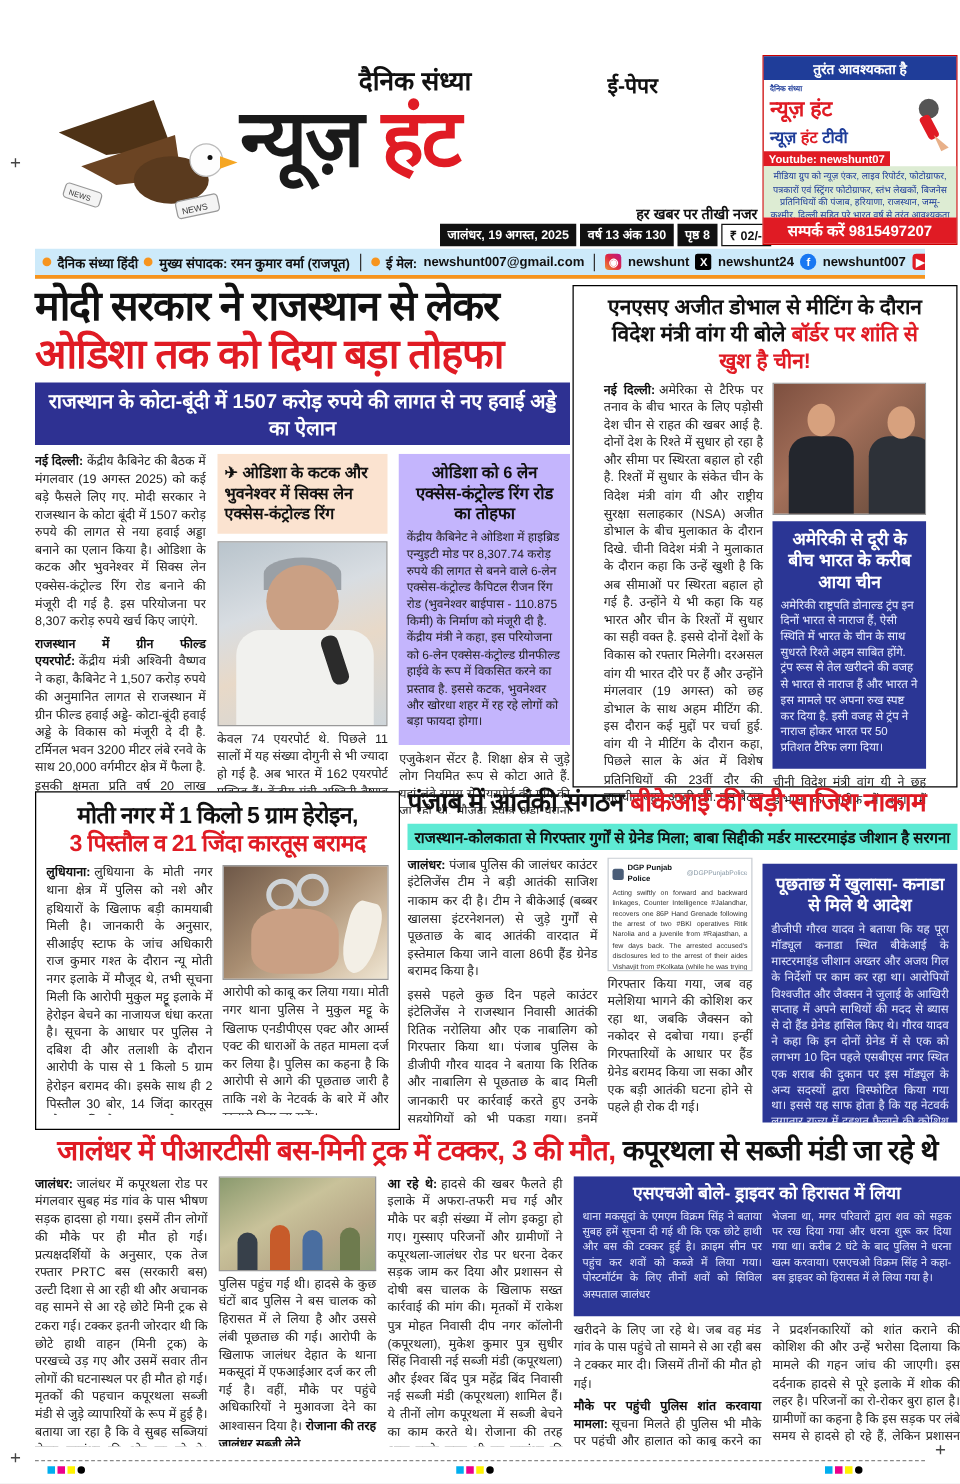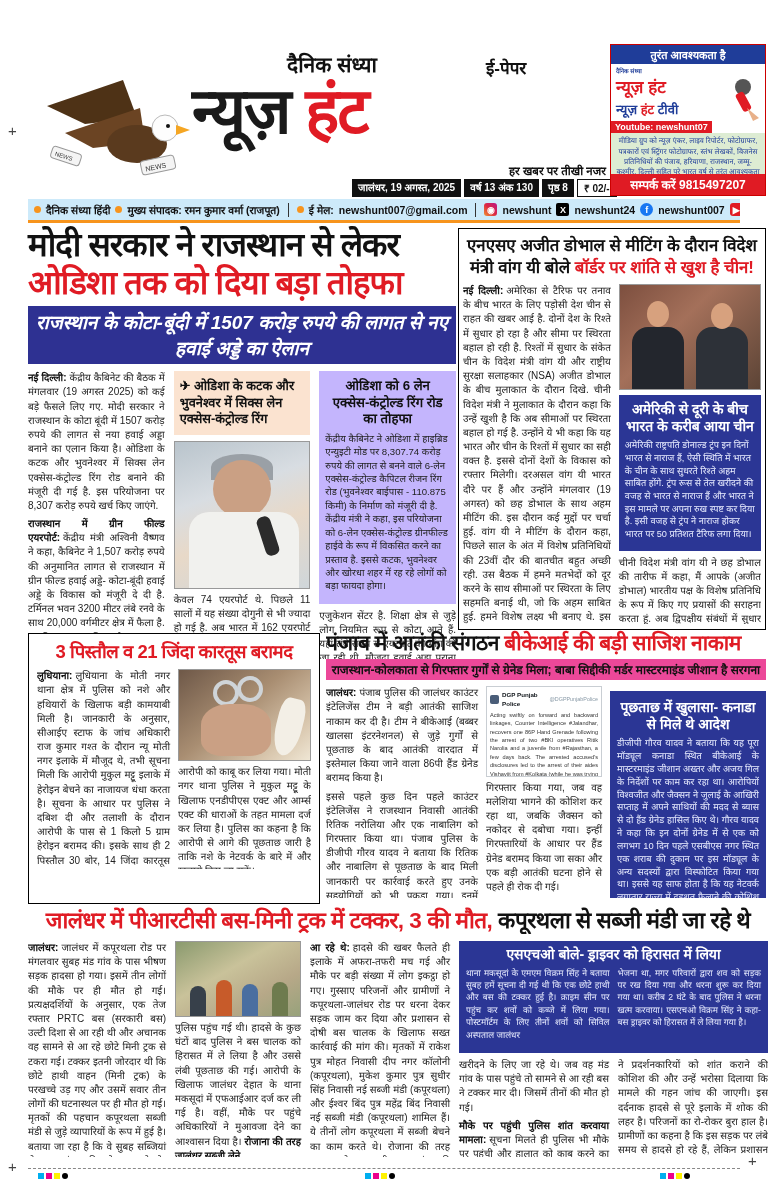--- a/index.html
+++ b/index.html
@@ -42,36 +42,36 @@
   .ad-b2 .red{color:#e01b24;}
   .ad-yt{background:#e01b24;color:#fff;font-size:9px;font-weight:800;padding:1px 4px;width:max-content;max-width:100%;}
   .ad-body{background:#ddecd3;color:#1f3d99;font-size:7.3px;line-height:1.4;padding:3px 4px;text-align:center;flex:1;overflow:hidden;}
   .ad-foot{background:#e01b24;color:#fff;font-size:12px;font-weight:900;text-align:center;padding:2px 0;}
   .mic{position:absolute;right:2px;top:14px;}
 
   
   .lead{left:28px;top:226px;width:428px;}
   .lead-h{font-size:33px;font-weight:900;line-height:1.14;letter-spacing:-1px;color:#111;}
   .lead-h.red{color:#e01b24;}
-  .lead-sub{margin-top:5px;background:#2e3192;color:#fff;font-size:19px;font-weight:700;text-align:center;padding:3px 4px;font-style:italic;}
+  .lead-sub{margin-top:5px;background:#2e3192;color:#fff;font-size:16px;font-weight:700;text-align:center;padding:3px 4px;}
   .lead-body{margin-top:7px;display:flex;gap:9px;height:288px;overflow:hidden;}
   .lead-body .col{flex:1;min-width:0;}
   .peach{background:#fbe3d0;padding:7px 6px;font-size:12.8px;font-weight:800;line-height:1.3;color:#111;}
   .photo{position:relative;overflow:hidden;}
   .ph-minister{height:148px;margin-top:6px;background:linear-gradient(160deg,#b9c4cc 0%,#d8dde2 35%,#e8d9c8 60%,#cfd6da 100%);}
   .sil-head{position:absolute;left:38px;top:18px;width:58px;height:58px;border-radius:50%;background:#caa084;}
   .sil-hair{position:absolute;left:36px;top:12px;width:62px;height:26px;border-radius:50% 50% 0 0;background:#9aa0a6;}
   .sil-body{position:absolute;left:14px;top:70px;width:110px;height:80px;border-radius:20px 20px 0 0;background:#f1f1ee;}
   .sil-mic{position:absolute;left:86px;top:74px;width:14px;height:40px;border-radius:6px;background:#2b2b2b;transform:rotate(-18deg);}
   .bluebox{background:#c4b5fd;padding:7px 6px;}
   .bluebox h4{font-size:13.2px;font-weight:800;text-align:center;line-height:1.25;color:#111;}
   .bluebox p{font-size:9.6px;line-height:1.4;margin-top:4px;color:#222;}
 
   
-  .china{left:458px;top:228px;width:308px;height:402px;border:1.5px solid #000;padding:6px 4px;background:#fff;}
+  .china{left:458px;top:228px;width:308px;height:402px;border:1.5px solid #000;padding:6px 24px;background:#fff;}
   .china-h{text-align:center;font-size:16.8px;font-weight:800;line-height:1.28;color:#111;}
   .china-h .red{color:#e01b24;}
   .china-body{display:flex;gap:8px;margin-top:6px;height:340px;overflow:hidden;}
   .china-colL{flex:1.04;min-width:0;}
   .china-colR{flex:1;min-width:0;}
   .ph-meet{height:106px;background:linear-gradient(135deg,#7d4f3f 0%,#a4705a 40%,#5c4436 100%);}
   .suit{position:absolute;bottom:0;width:52px;height:62px;border-radius:16px 16px 0 0;background:#23262d;}
   .suit.s2{background:#2d3138;}
   .face{position:absolute;width:22px;height:26px;border-radius:50%;background:#d7a17e;}
   .navybox{background:#2b3695;color:#fff;padding:6px;margin-top:5px;}
@@ -87,21 +87,21 @@
   .ph-cuffs{height:92px;background:linear-gradient(140deg,#6e5848 0%,#a98e72 45%,#d9c7ae 80%,#efe6d4 100%);margin-bottom:4px;}
   .cuff{position:absolute;left:34px;top:10px;width:26px;height:26px;border:4px solid #cfd4d8;border-radius:50%;}
   .cuff.c2{left:58px;top:6px;}
   .hands{position:absolute;left:22px;top:34px;width:70px;height:52px;border-radius:40% 40% 30% 30%;background:#caa084;}
   .powder{position:absolute;right:8px;top:28px;width:26px;height:58px;background:#f3efe6;transform:rotate(14deg);border-radius:30% 30% 50% 50%;}
 
   
   .bki{left:326px;top:630px;width:440px;height:274px;}
   .bki-h{font-size:21px;font-weight:900;letter-spacing:-0.5px;line-height:1.2;color:#111;white-space:nowrap;overflow:hidden;}
   .bki-h .red{color:#e01b24;}
-  .strap{background:#ec4899;color:#111;font-size:12px;font-weight:800;text-align:center;padding:2px 3px;margin-top:4px;white-space:nowrap;overflow:hidden;}
+  .strap{background:#5eead4;color:#111;font-size:12px;font-weight:800;text-align:center;padding:2px 3px;margin-top:4px;white-space:nowrap;overflow:hidden;}
   .bki-body{display:flex;gap:8px;margin-top:6px;height:212px;overflow:hidden;}
   .bki-c1{width:152px;flex:0 0 auto;}
   .bki-c2{width:116px;flex:0 0 auto;display:flex;flex-direction:column;}
   .bki-c3{flex:1;min-width:0;}
   .tweet{border:1px solid #c9ced3;background:#fff;padding:3px;font-size:5.6px;color:#333;line-height:1.5;height:128px;overflow:hidden;margin-bottom:4px;}
   .tw-head{display:flex;align-items:center;gap:3px;margin-bottom:2px;}
   .tw-av{width:9px;height:9px;border-radius:2px;background:#4a5d78;flex:0 0 auto;}
   .tw-name{font-weight:800;font-size:6.2px;color:#0f1419;}
   .tw-handle{color:#8899a6;font-size:5.4px;}
   .navybox.tall{height:100%;padding:8px 7px;}
@@ -269,20 +269,21 @@
         <div class="navybox">
           <h4>अमेरिकी से दूरी के बीच भारत के करीब आया चीन</h4>
           <p>अमेरिकी राष्ट्रपति डोनाल्ड ट्रंप इन दिनों भारत से नाराज हैं, ऐसी स्थिति में भारत के चीन के साथ सुधरते रिश्ते अहम साबित होंगे. ट्रंप रूस से तेल खरीदने की वजह से भारत से नाराज हैं और भारत ने इस मामले पर अपना रुख स्पष्ट कर दिया है. इसी वजह से ट्रंप ने नाराज होकर भारत पर 50 प्रतिशत टैरिफ लगा दिया।</p>
         </div>
         <p class="body-txt just" style="margin-top:5px;">चीनी विदेश मंत्री वांग यी ने छह डोभाल की तारीफ में कहा, मैं आपके (अजीत डोभाल) भारतीय पक्ष के विशेष प्रतिनिधि के रूप में किए गए प्रयासों की सराहना करता हूं. अब द्विपक्षीय संबंधों में सुधार और विकास का एक महत्वपूर्ण अवसर हमारे सामने है।</p>
       </div>
     </div>
   </div>
 
   <div class="abs heroin">
+    <div class="heroin-h">मोती नगर में 1 किलो 5 ग्राम हेरोइन,</div>
     <div class="heroin-h red">3 पिस्तौल व 21 जिंदा कारतूस बरामद</div>
     <div class="heroin-body">
       <div class="col body-txt just">
         <p><span class="runin">लुधियाना:</span><span>लुधियाना के मोती नगर थाना क्षेत्र में पुलिस को नशे और हथियारों के खिलाफ बड़ी कामयाबी मिली है। जानकारी के अनुसार, सीआईए स्टाफ के जांच अधिकारी राज कुमार गश्त के दौरान न्यू मोती नगर इलाके में मौजूद थे, तभी सूचना मिली कि आरोपी मुकुल मट्टू इलाके में हेरोइन बेचने का नाजायज धंधा करता है। सूचना के आधार पर पुलिस ने दबिश दी और तलाशी के दौरान आरोपी के पास से 1 किलो 5 ग्राम हेरोइन बरामद की। इसके साथ ही 2 पिस्तौल 30 बोर, 14 जिंदा कारतूस और एक पिस्तौल 9 एमएम के साथ 7 जिंदा कारतूस भी पुलिस ने कब्जे में लिए। मौके पर</span></p>
       </div>
       <div class="col">
         <div class="photo ph-cuffs photo-frame">
           <div class="cuff"></div>
           <div class="cuff c2"></div>
           <div class="hands"></div>

